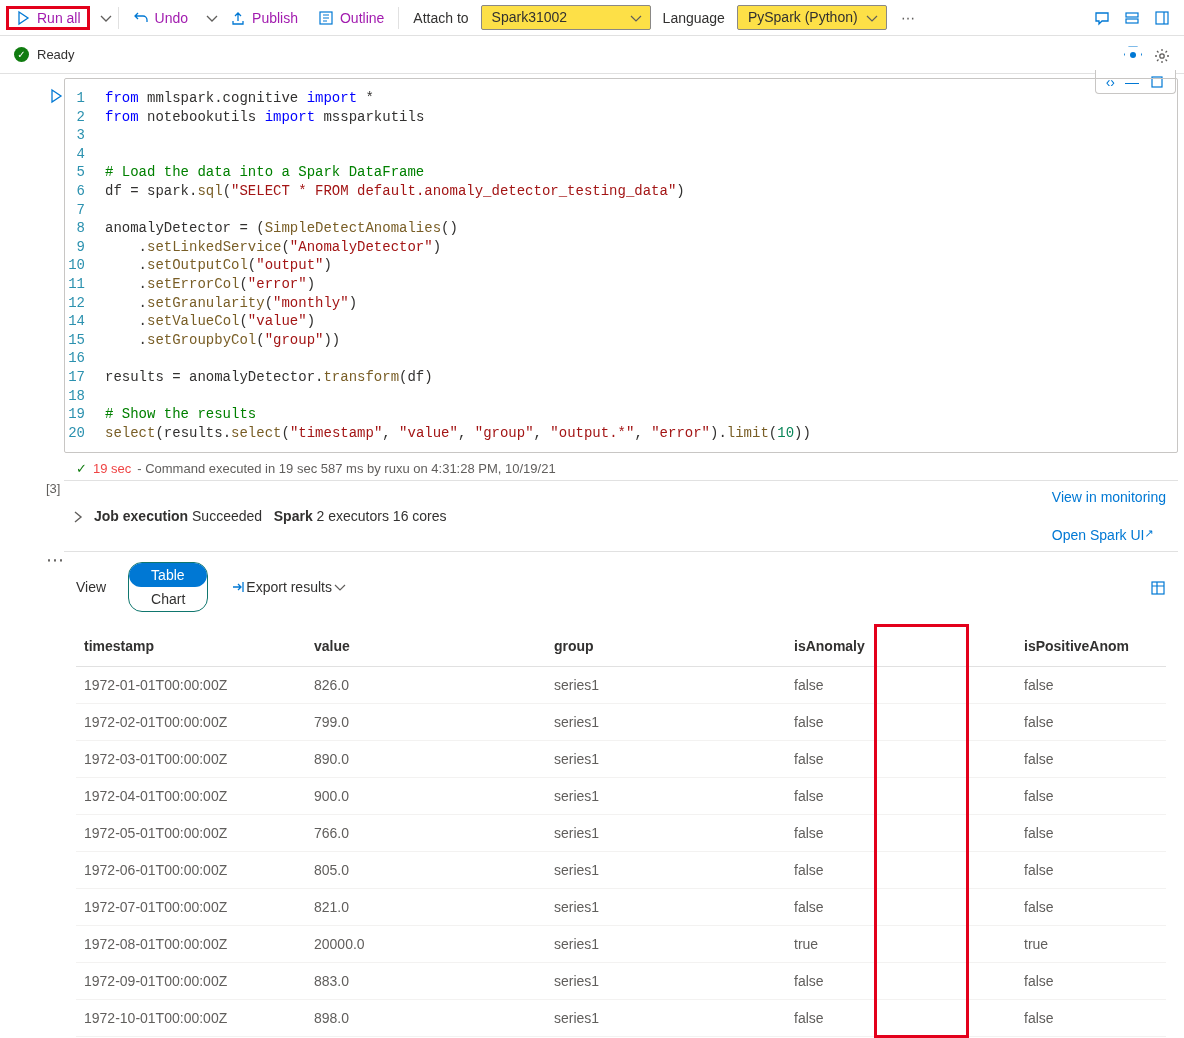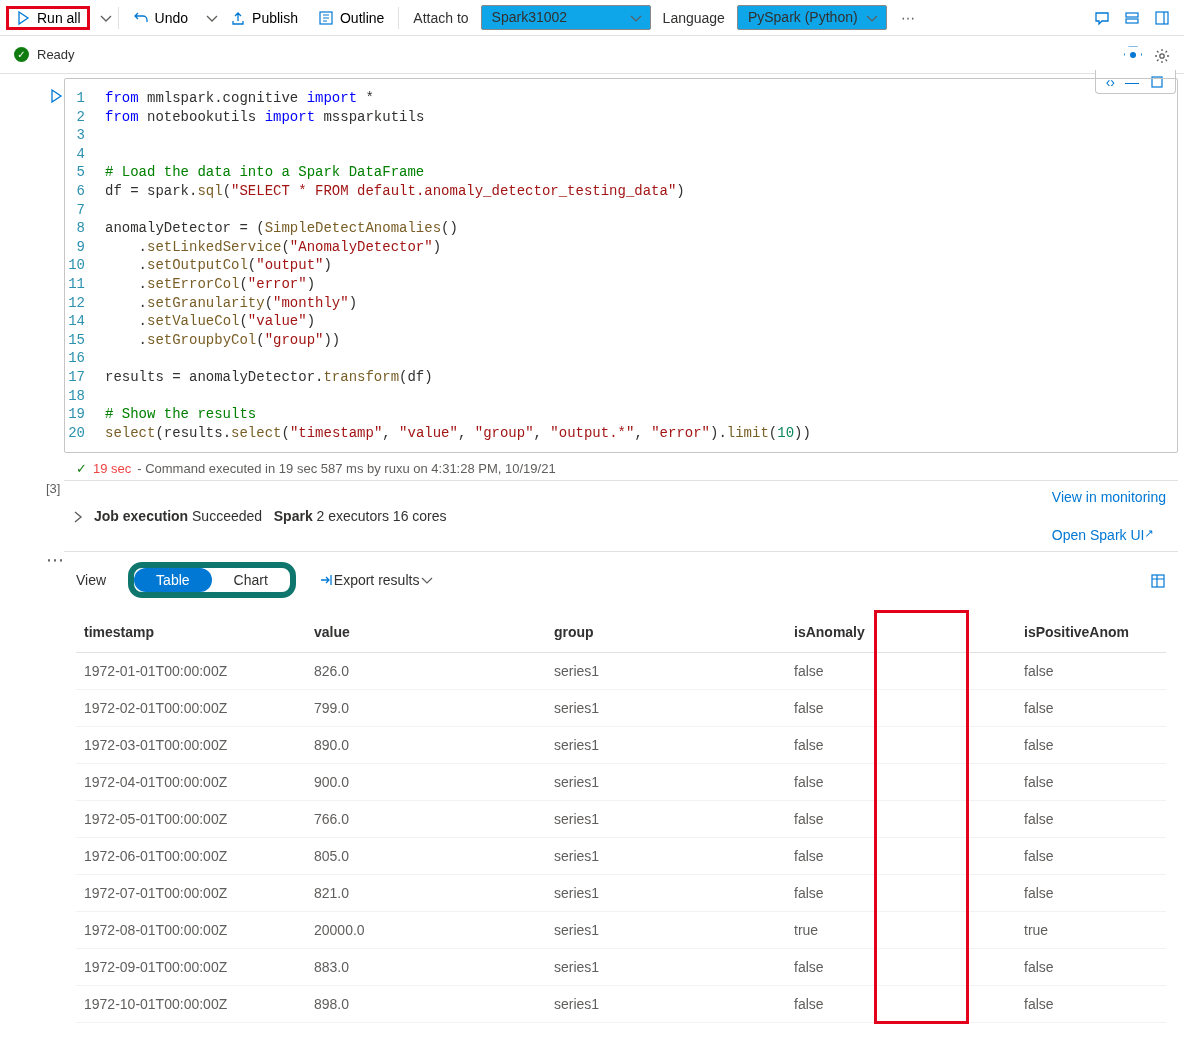--- a/index.html
+++ b/index.html
@@ -18,33 +18,33 @@
     height: 36px;
     border-bottom: 1px solid #e1e1e1;
     padding: 0 6px;
     gap: 4px;
   }
   .tb-btn {
     display: flex;
     align-items: center;
     gap: 6px;
     padding: 4px 8px;
-    color: #000000;
+    color: #a21caf;
     font-size: 14px;
     cursor: pointer;
   }
   .tb-btn.highlighted { border: 3px solid #e3001b; padding: 1px 6px;}
   .tb-chevron { color: #605e5c; padding: 0 4px; width:18px; text-align:center;}
   .tb-divider { width: 1px; height: 22px; background: #e1e1e1; margin: 0 2px; }
   .tb-label { color: #323130; font-size: 14px; padding: 0 8px; }
   .dropdown {
     display: flex; align-items: center; justify-content: space-between;
     border: 1px solid #8a8886; border-radius: 2px;
     padding: 3px 6px 3px 10px; min-width: 170px;
-    font-size: 14px; color: #323130; background:#0ea5e9;
+    font-size: 14px; color: #323130; background:#fde047;
   }
   .dropdown .chev { color:#605e5c; }
   .tb-right { margin-left: auto; display:flex; gap:14px; padding-right:8px; }
   .tb-icon { color: #0078d4; font-size:16px; }
 
   .status-row {
     display:flex; align-items:center; height: 38px;
     padding: 0 14px; border-bottom:1px solid #e1e1e1;
     justify-content: space-between;
   }
@@ -87,21 +87,21 @@
   .exec-banner .ok { color:#107c10;} .exec-banner .emph{ color:#ef4444;}
 
   .job-row { display:flex; align-items:center; padding:8px 12px 8px 6px; font-size:14px; border-top:1px solid #e1e1e1;}
   .job-row .chev-r { color:#605e5c; margin-right:8px;}
   .job-row b{font-weight:600;}
   .job-right { margin-left:auto; display:flex; gap:22px;flex-direction:column;}
   .link { color:#0078d4; cursor:pointer;}
   .ext { font-size:11px; vertical-align: text-top;}
 
   .view-row { display:flex; align-items:center; padding:10px 12px 14px 12px; gap:22px; border-top:1px solid #e1e1e1; font-size:14px;}
-  .seg { display:flex; border:6px solid #0f766e; border-radius:14px; overflow:hidden;}
+  .seg { display:flex; border:1px solid #0f766e; border-radius:14px; overflow:hidden;flex-direction:column;}
   .seg-btn { padding:4px 22px; font-size:14px;}
   .seg-btn.active{ background:#0078d4; color:#fff; border-radius:12px;}
   .export-btn { display:flex; align-items:center; color:#323130;text-align:center;}
   .view-right { margin-left:auto; color:#0078d4;}
 
   .table-wrap { padding: 0 12px 12px 12px; position:relative;}
   .data-table { width:100%; border-collapse:collapse; font-size:14px; table-layout:fixed;}
   .data-table th { text-align:left; font-weight:600; padding:12px 8px; border-bottom:1px solid #e1e1e1;}
   .data-table td { padding:10px 8px; border-bottom:1px solid #f3f2f1; color:#605e5c;}
   .th-timestamp{width:230px;} .th-value{width:240px;} .th-group{width:240px;} .th-anomaly{width:230px;} .th-pos{width:150px;}

